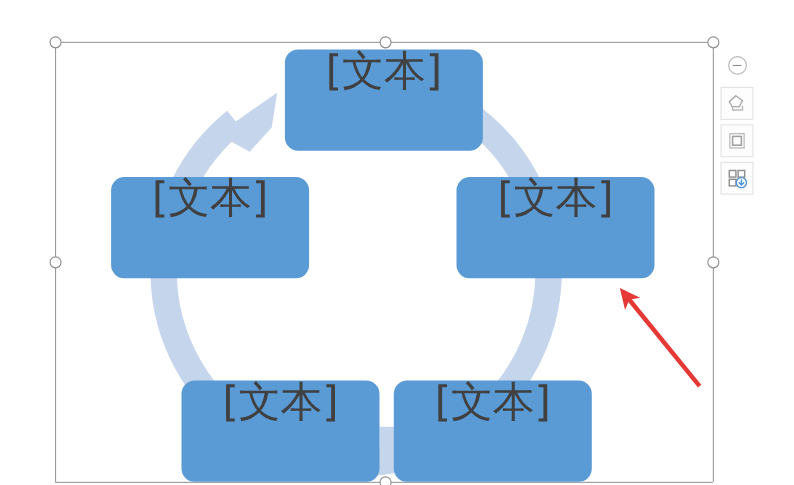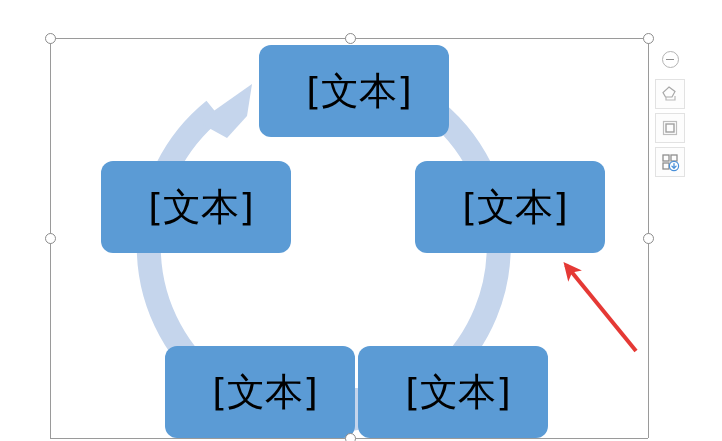--- a/index.html
+++ b/index.html
@@ -43,29 +43,28 @@
     top: 0;
     width: 722px;
     height: 441px;
   }
 
   .node {
     position: absolute;
     background: #5B9BD5;
     border-radius: 12px;
     display: flex;
-    align-items: center;
+    align-items: flex-start;
     justify-content: center;
-    color: #000000;
+    color: #404040;
     font-size: 38px;
     font-family: "DejaVu Sans", sans-serif;
     letter-spacing: 0px;
     line-height: 1;
     user-select: none;
-    padding-left: 10px;
   }
 
   .node-top    { left: 259px; top: 45px;  width: 180px; height: 92px; }
   .node-right  { left: 415px; top: 161px; width: 180px; height: 92px; }
   .node-left   { left: 101px; top: 161px; width: 180px; height: 92px; }
   .node-bleft  { left: 165px; top: 346px; width: 180px; height: 92px; }
   .node-bright { left: 358px; top: 346px; width: 180px; height: 92px; }
 
   
   .nub {

